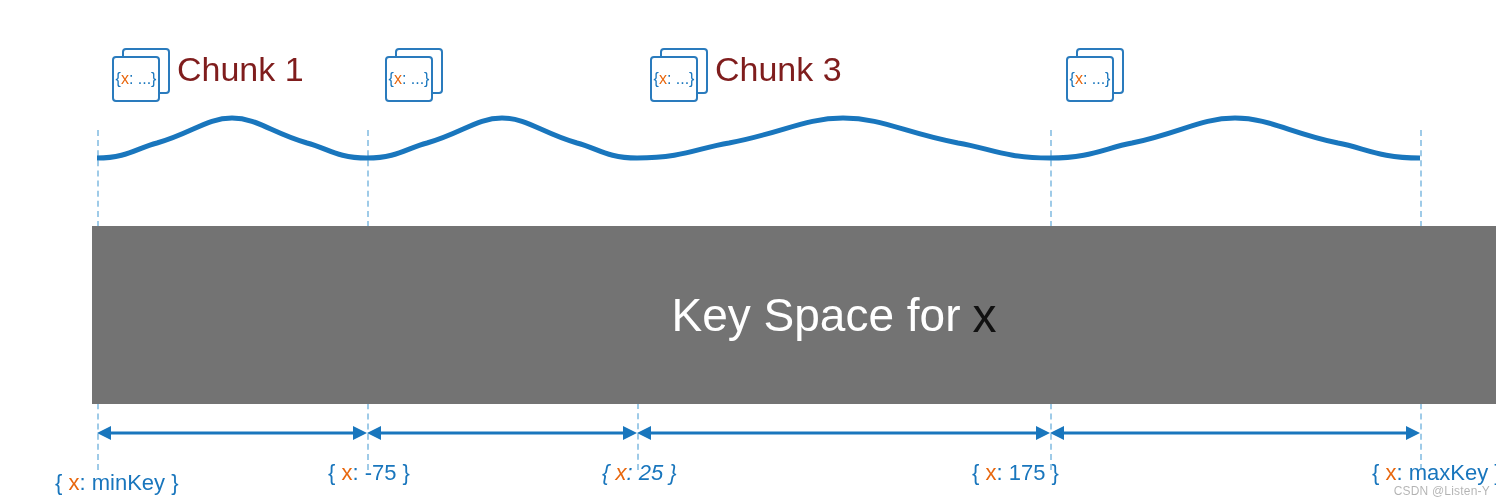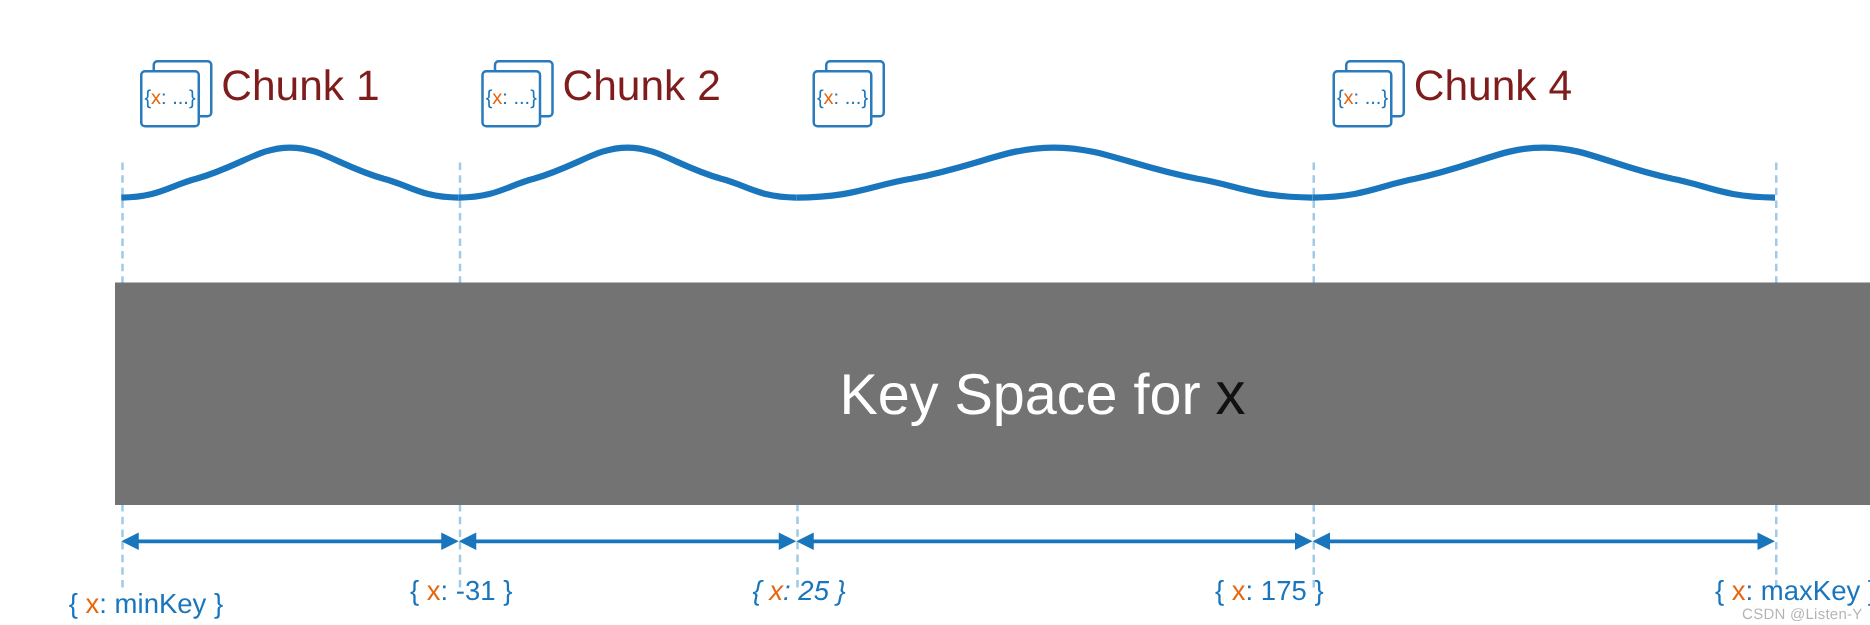--- a/index.html
+++ b/index.html
@@ -125,36 +125,35 @@
       </div>
   </div>
   <div class="chunk-label" style="left:177px; top:50px;">Chunk 1</div>
 
   <div class="doc" style="left:385px; top:48px;">
     <div class="page back"></div>
     <div class="page front">
         <span class="txt"><span class="br">{</span><span class="xv">x</span><span class="br">: ...}</span></span>
       </div>
   </div>
-  <div class="chunk-label" style="left:450px; top:50px;">Chunk 2</div>
 
   <div class="doc" style="left:650px; top:48px;">
     <div class="page back"></div>
     <div class="page front">
         <span class="txt"><span class="br">{</span><span class="xv">x</span><span class="br">: ...}</span></span>
       </div>
   </div>
+  <div class="chunk-label" style="left:715px; top:50px;">Chunk 3</div>
 
   <div class="doc" style="left:1066px; top:48px;">
     <div class="page back"></div>
     <div class="page front">
         <span class="txt"><span class="br">{</span><span class="xv">x</span><span class="br">: ...}</span></span>
       </div>
   </div>
-  <div class="chunk-label" style="left:1131px; top:50px;">Chunk 4</div>
 
   <svg class="brace" style="left:97px; top:110px;" width="270" height="55">
     <path d="M0 48 C30 48 40 38 60 33 C95 23 110 8 135 8 C160 8 175 23 210 33 C230 38 240 48 270 48" fill="none" stroke="#1976bd" stroke-width="5" stroke-linecap="round"></path>
   </svg>
   <svg class="brace" style="left:367px; top:110px;" width="270" height="55">
     <path d="M0 48 C30 48 40 38 60 33 C95 23 110 8 135 8 C160 8 175 23 210 33 C230 38 240 48 270 48" fill="none" stroke="#1976bd" stroke-width="5" stroke-linecap="round"></path>
   </svg>
   <svg class="brace" style="left:637px; top:110px;" width="413" height="55" viewBox="0 0 413 55" preserveAspectRatio="none">
     <path d="M0 48 C46 48 61 38 92 33 C145 23 168 8 206 8 C245 8 268 23 321 33 C352 38 367 48 413 48" fill="none" stroke="#1976bd" stroke-width="5" stroke-linecap="round"></path>
   </svg>
@@ -180,21 +179,21 @@
   <svg class="range" style="left:1050px; top:420px;" width="370" height="26">
     <line x1="8" y1="13" x2="362" y2="13" stroke="#1976bd" stroke-width="3"></line>
     <polygon points="0,13 14,6 14,20" fill="#1976bd"></polygon>
     <polygon points="370,13 356,6 356,20" fill="#1976bd"></polygon>
   </svg>
 
   <div class="klabel" style="left:55px;  top:470px;">
     <span>{ </span><span class="xv">x</span><span>: minKey }</span>
   </div>
   <div class="klabel" style="left:328px; top:460px;">
-    <span>{ </span><span class="xv">x</span><span>: -31 }</span>
+    <span>{ </span><span class="xv">x</span><span>: -75 }</span>
   </div>
   <div class="klabel" style="left:602px; top:460px;font-style:italic;">
     <span>{ </span><span class="xv">x</span><span>: 25 }</span>
   </div>
   <div class="klabel" style="left:972px; top:460px;">
     <span>{ </span><span class="xv">x</span><span>: 175 }</span>
   </div>
   <div class="klabel" style="left:1372px; top:460px;">
     <span>{ </span><span class="xv">x</span><span>: maxKey }</span>
   </div>

